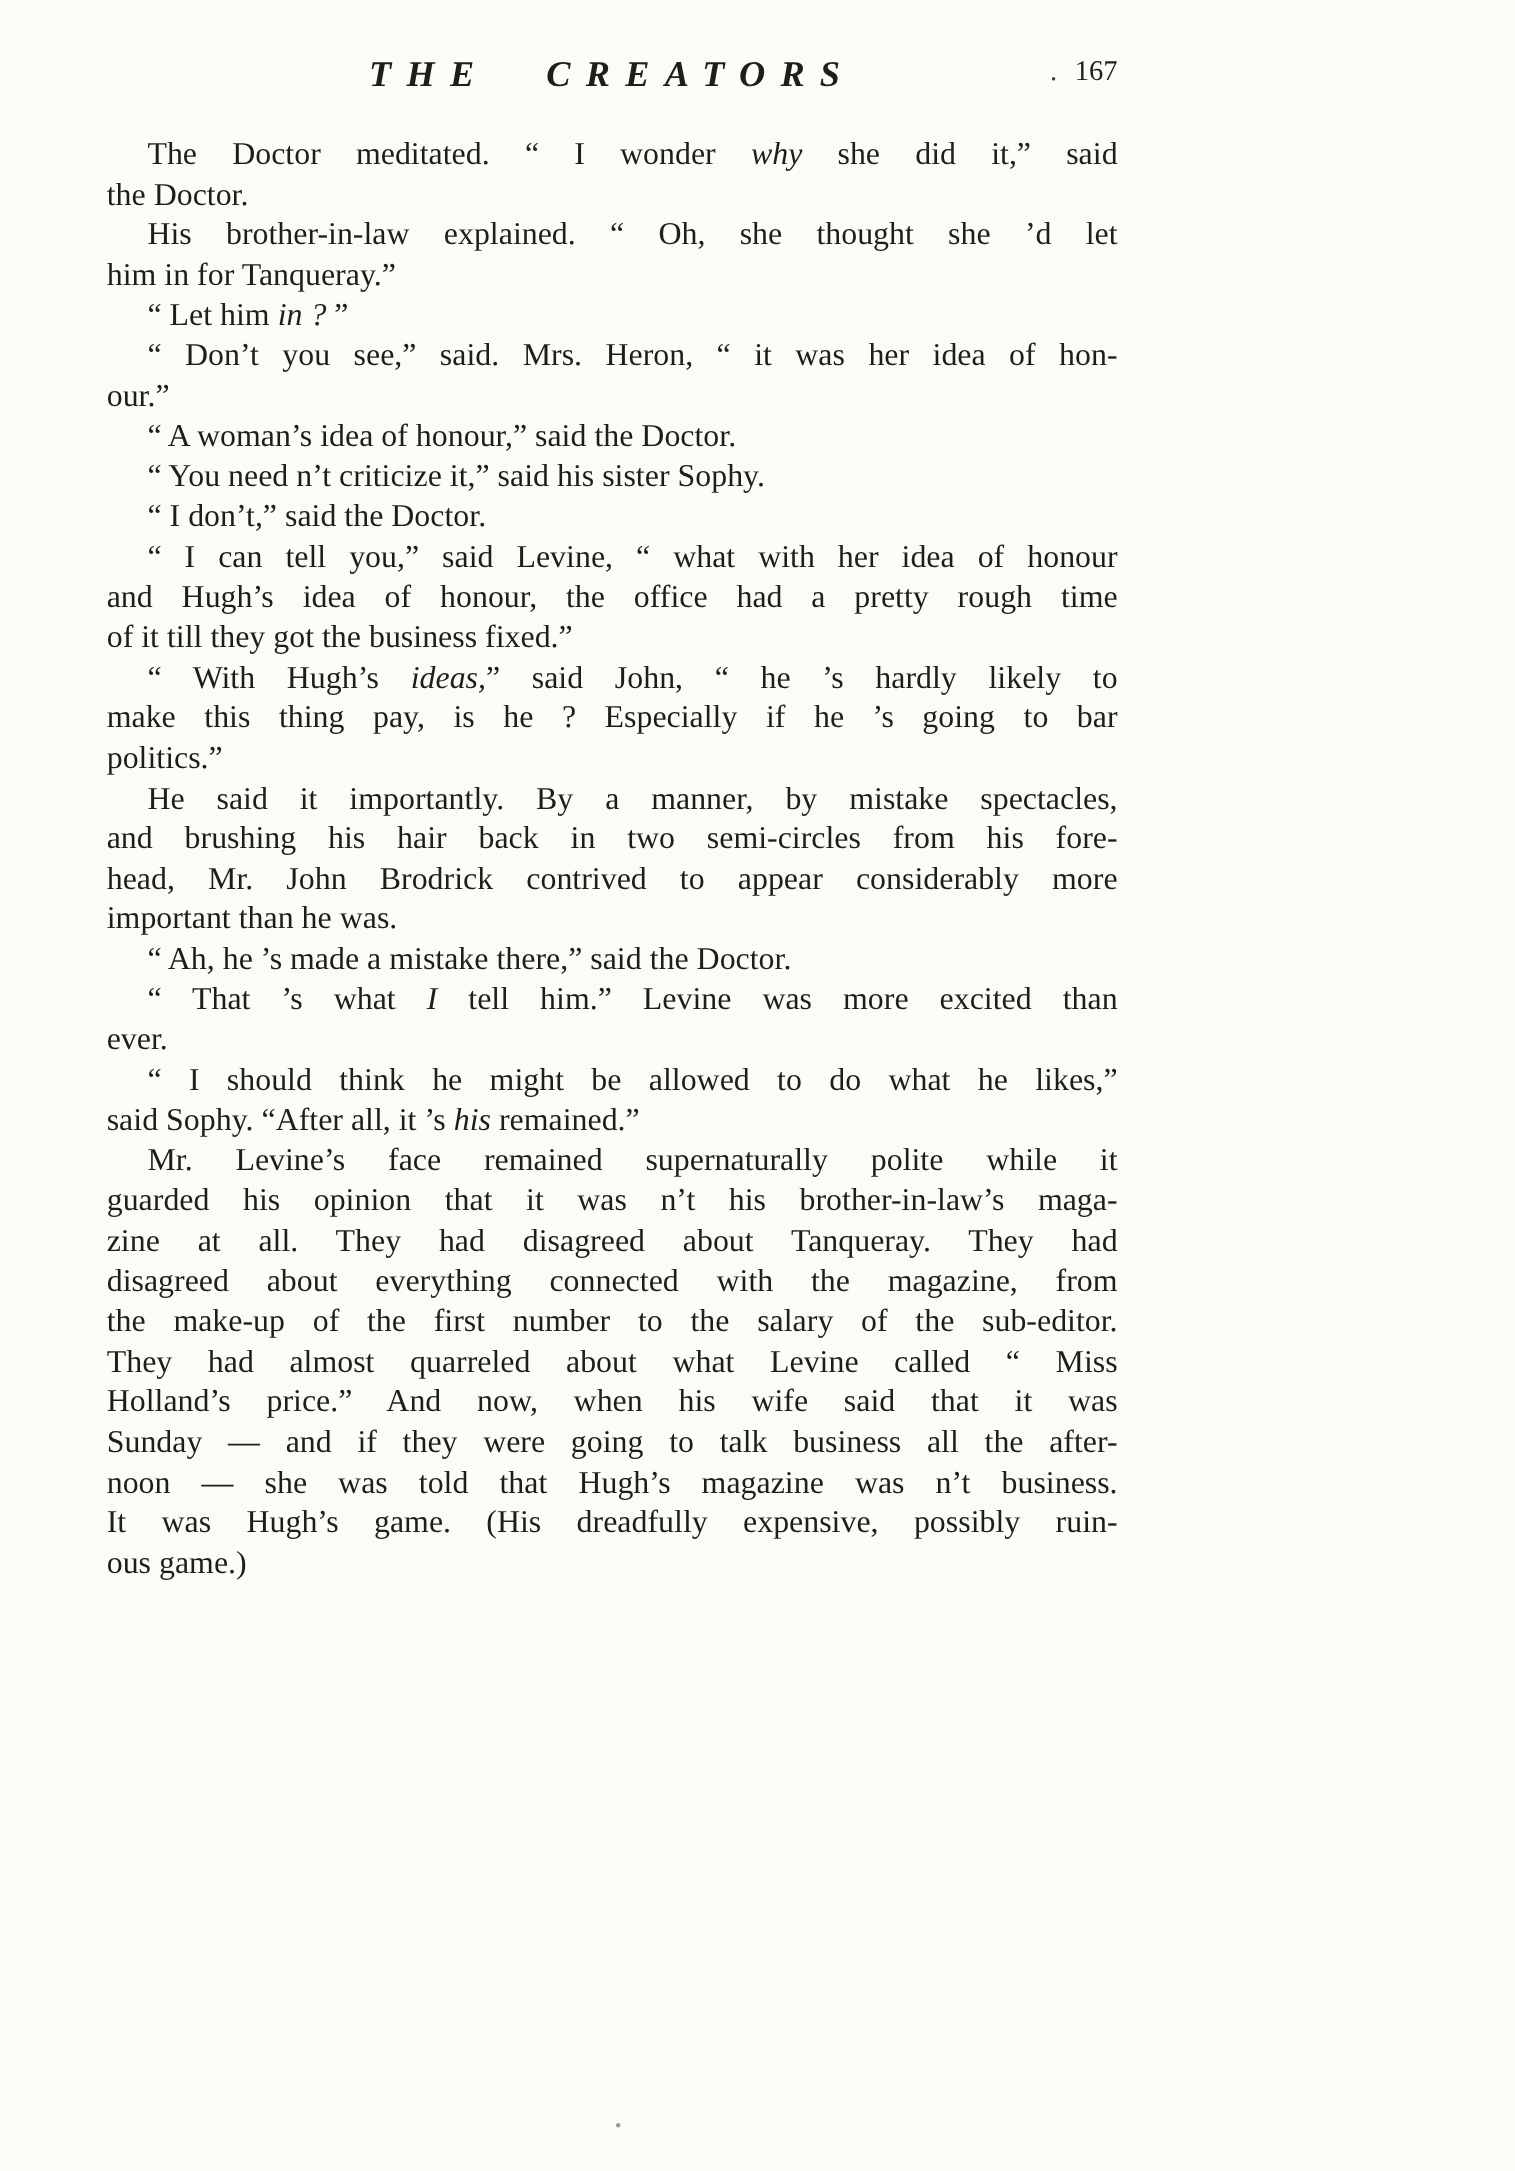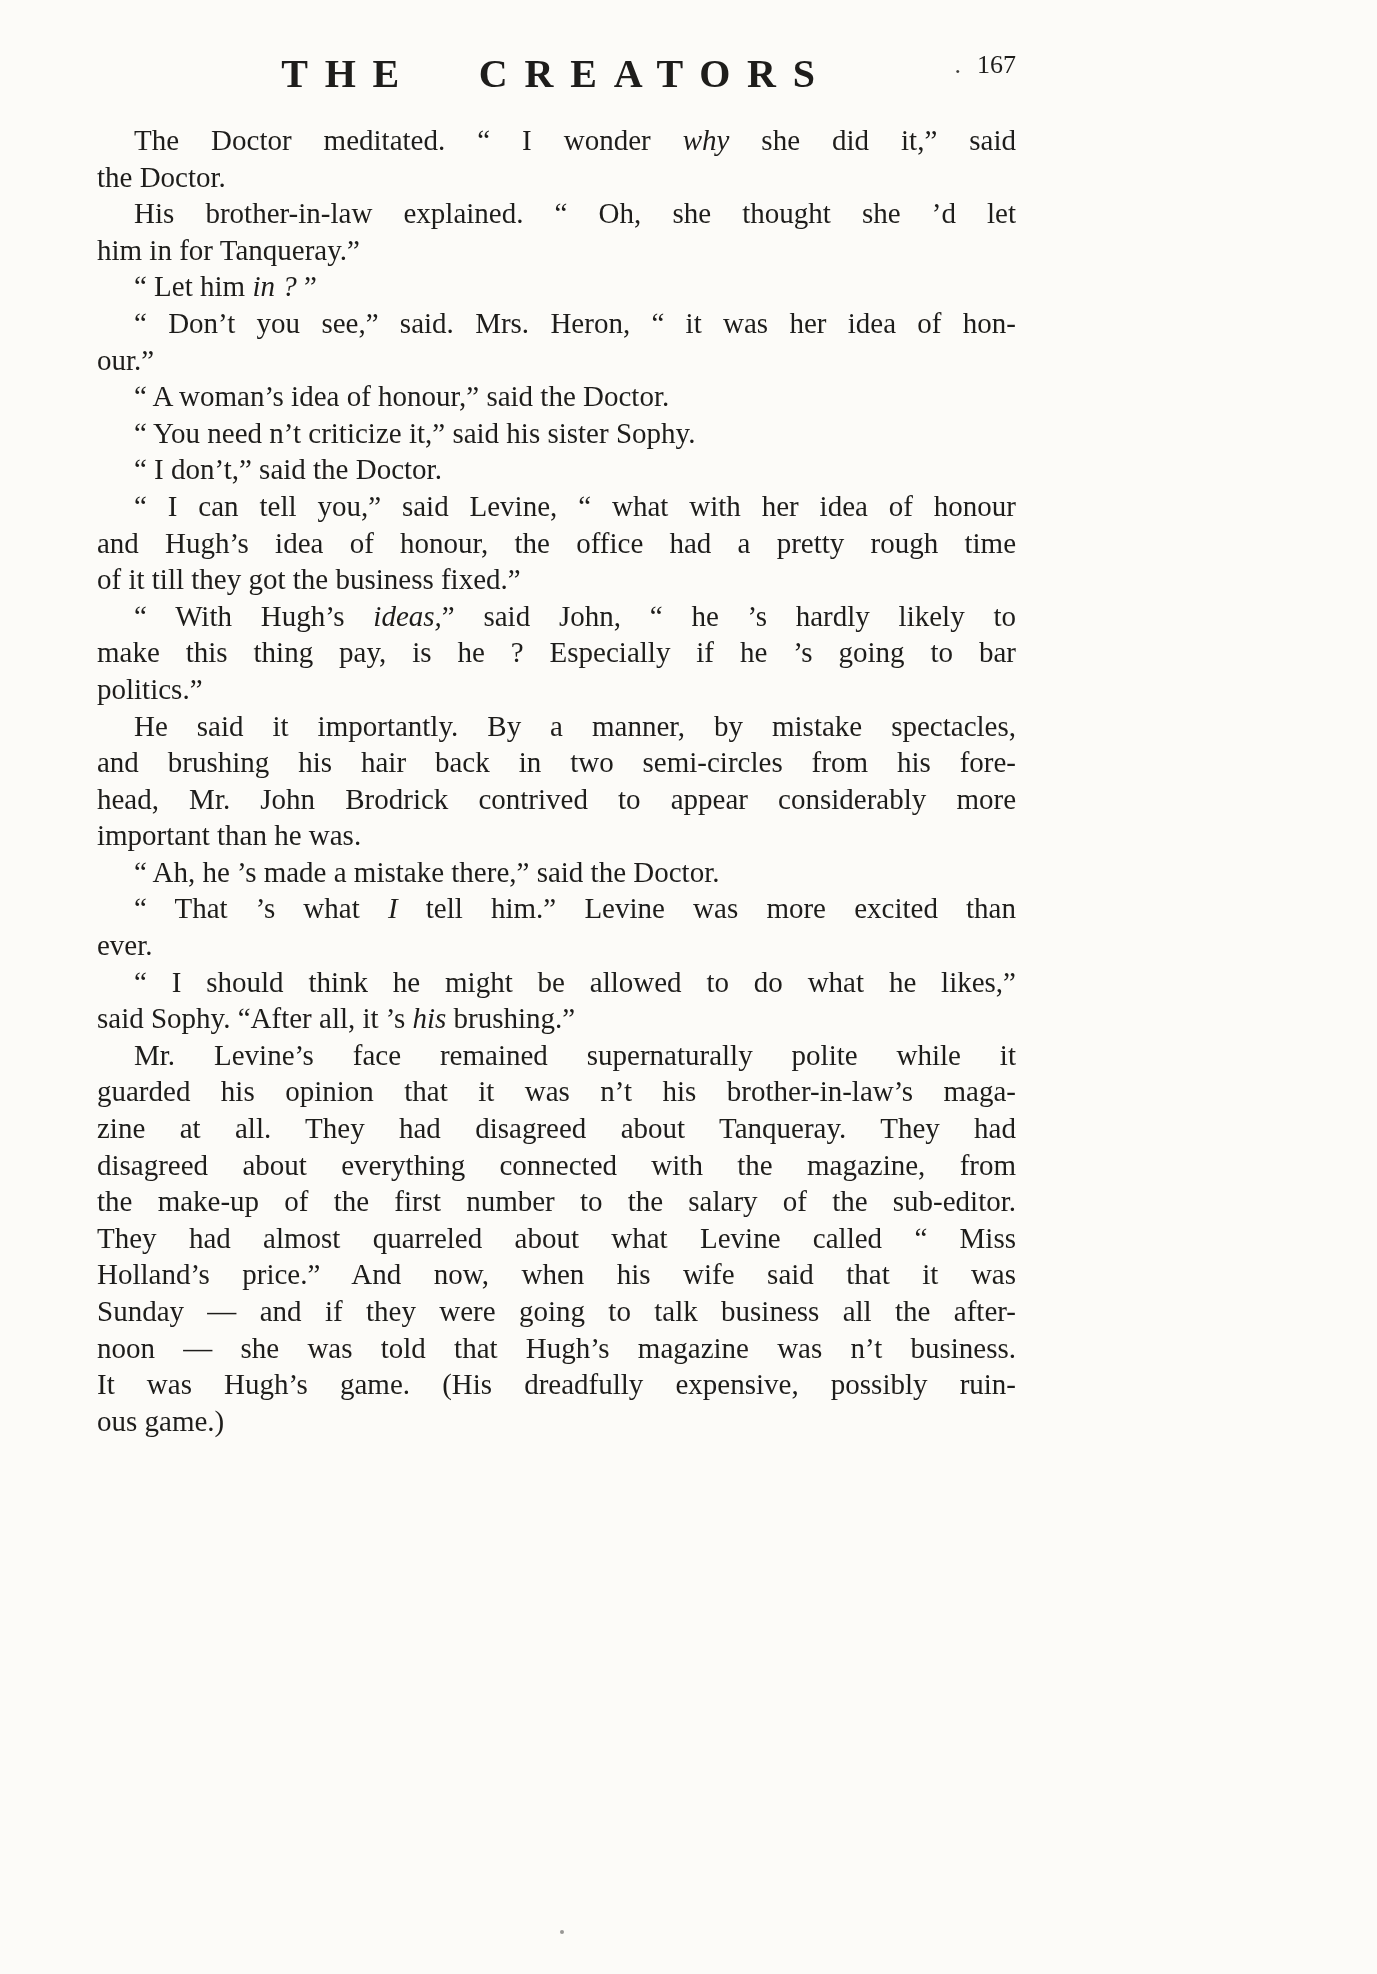--- a/index.html
+++ b/index.html
@@ -25,25 +25,26 @@
     left: 97px;
     top: 50px;
     width: 919px;
     height: 38px;
   }
   .header-title {
     position: absolute;
     left: 50%;
     top: 0;
     transform: translateX(-50%);
-    font-size: 40px;
+    font-size: 33px;
     font-weight: bold;
     letter-spacing: 0.42em;
     word-spacing: 0.9em;
     white-space: nowrap;
+    font-style: italic;
   }
   .page-number-wrap {
     position: absolute;
     right: 0;
     top: 0;
     font-size: 26px;
     white-space: nowrap;
   }
   .page-dot {
     display: inline-block;
@@ -132,21 +133,21 @@
       </div>
       <div class="para">
         <div class="line first last"><span>“ Ah, he ’s made a mistake there,” said the Doctor.</span></div>
       </div>
       <div class="para">
         <div class="line first"><span>“ That ’s what </span><em>I</em><span> tell him.” Levine was more excited than</span></div>
         <div class="line last"><span>ever.</span></div>
       </div>
       <div class="para">
         <div class="line first"><span>“ I should think he might be allowed to do what he likes,”</span></div>
-        <div class="line last"><span>said Sophy. “After all, it ’s </span><em>his</em><span> brushing.”</span></div>
+        <div class="line last"><span>said Sophy. “After all, it ’s </span><em>his</em><span> remained.”</span></div>
       </div>
       <div class="para">
         <div class="line first"><span>Mr. Levine’s face remained supernaturally polite while it</span></div>
         <div class="line"><span>guarded his opinion that it was n’t his brother-in-law’s maga-</span></div>
         <div class="line"><span>zine at all. They had disagreed about Tanqueray. They had</span></div>
         <div class="line"><span>disagreed about everything connected with the magazine, from</span></div>
         <div class="line"><span>the make-up of the first number to the salary of the sub-editor.</span></div>
         <div class="line"><span>They had almost quarreled about what Levine called “ Miss</span></div>
         <div class="line"><span>Holland’s price.” And now, when his wife said that it was</span></div>
         <div class="line"><span>Sunday — and if they were going to talk business all the after-</span></div>

